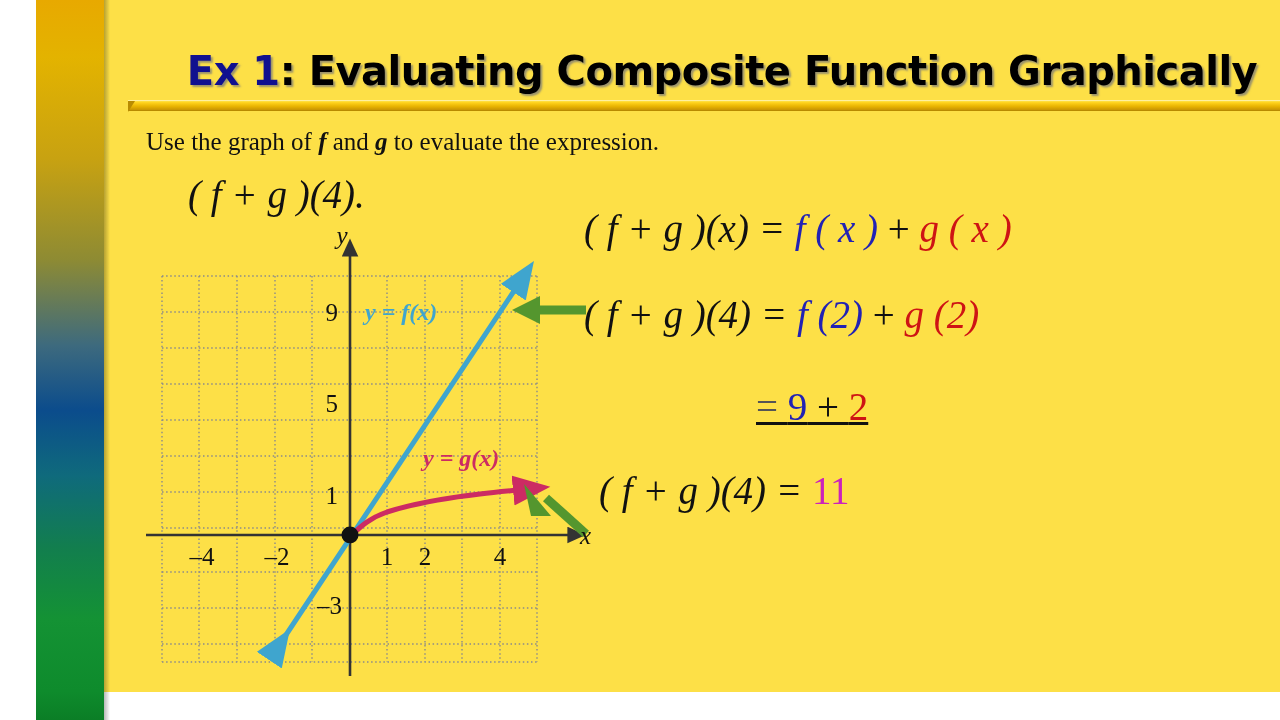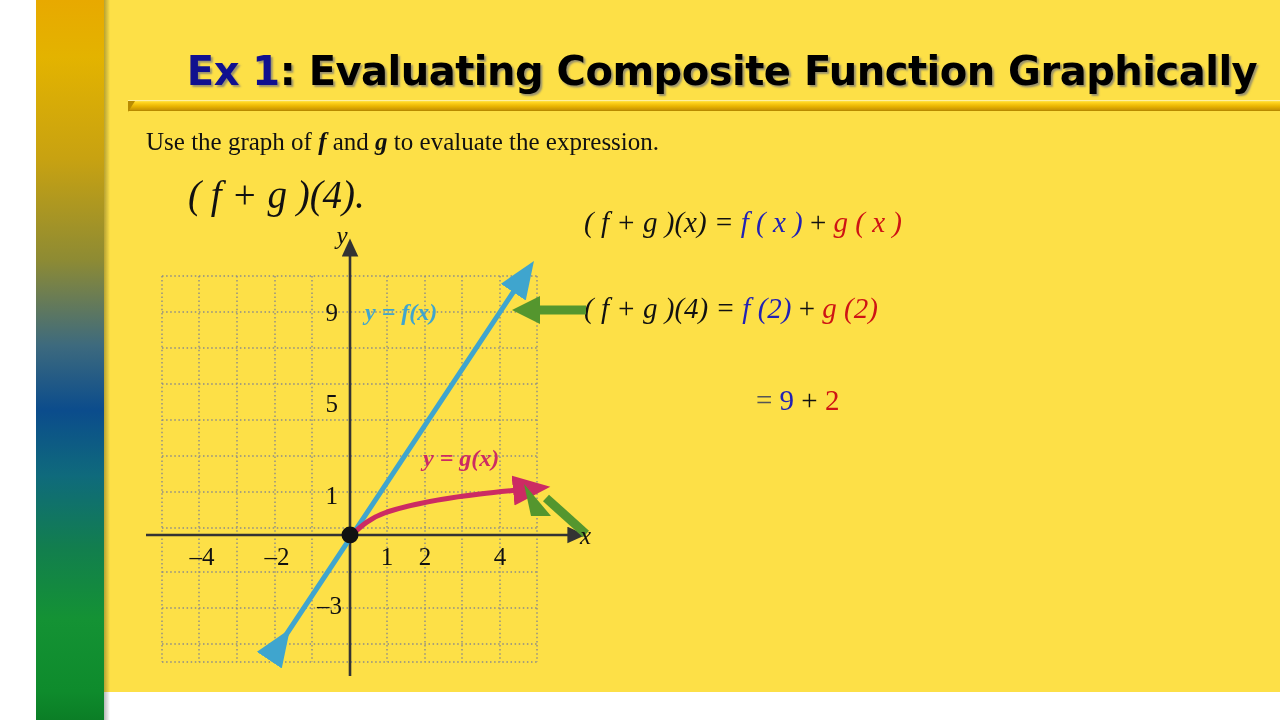--- a/index.html
+++ b/index.html
@@ -97,26 +97,26 @@
     color: #111111;
     white-space: nowrap;
   }
   .mi { font-style: italic; }
 
   
   .eq {
     position: absolute;
     white-space: nowrap;
     color: #111111;
-    font-size: 29px;
+    font-size: 39px;
     text-align: right;
   }
   #eq1 { left: 548px; top: 206px; }
   #eq2 { left: 548px; top: 292px; }
-  #eq3 { left: 720px; top: 384px; }
+  #eq3 { left: 720px; top: 384px; text-decoration: underline; }
   #eq4 { left: 563px; top: 468px; }
 
   .fblue { color: #2222B4; }
   .gred  { color: #CE1414; }
   .ansmag{ color: #CC22BB; }
   .eqsign{ color: #555555; }
 
   #note {
     position: absolute;
     left: 932px; top: 212px;
@@ -178,20 +178,23 @@
 
 
   <div id="eq2" class="eq">
     <span class="mi">( f + g )(4) = </span><span class="mi fblue">f (2)</span><span> + </span><span class="mi gred">g (2)</span>
   </div>
 
   <div id="eq3" class="eq">
     <span class="eqsign">= </span><span class="fblue">9</span><span> + </span><span class="gred">2</span>
   </div>
 
+  <div id="eq4" class="eq">
+    <span class="mi">( f + g )(4) = </span><span class="ansmag">11</span>
+  </div>
 
   <div id="graph">
     <svg width="450" height="450" viewBox="0 0 450 450" xmlns="http://www.w3.org/2000/svg">
       <defs>
         <marker id="arrow-axis" markerWidth="10" markerHeight="10" refX="1" refY="3.2" orient="auto">
           <path d="M0,0 L7,3.2 L0,6.4 z" fill="#333333"></path>
         </marker>
         <marker id="arrow-f-end" markerWidth="9" markerHeight="9" refX="1" refY="3" orient="auto">
           <path d="M0,0 L7.5,3 L0,6 z" fill="#3FA5CE"></path>
         </marker>

